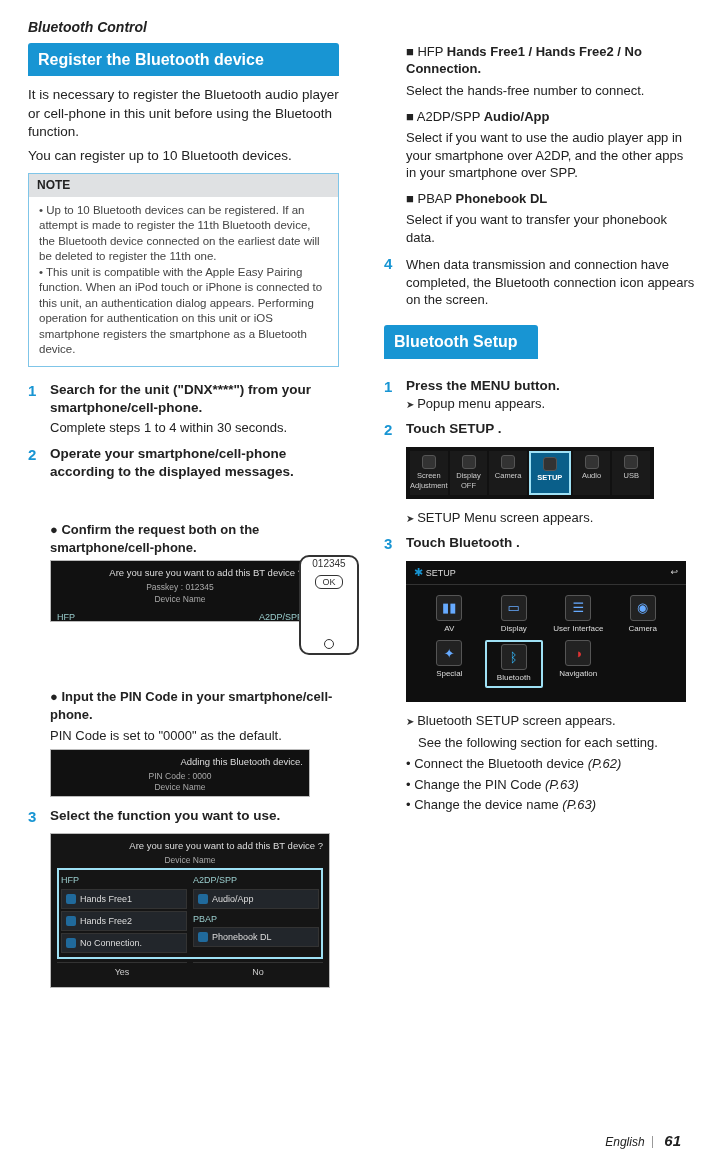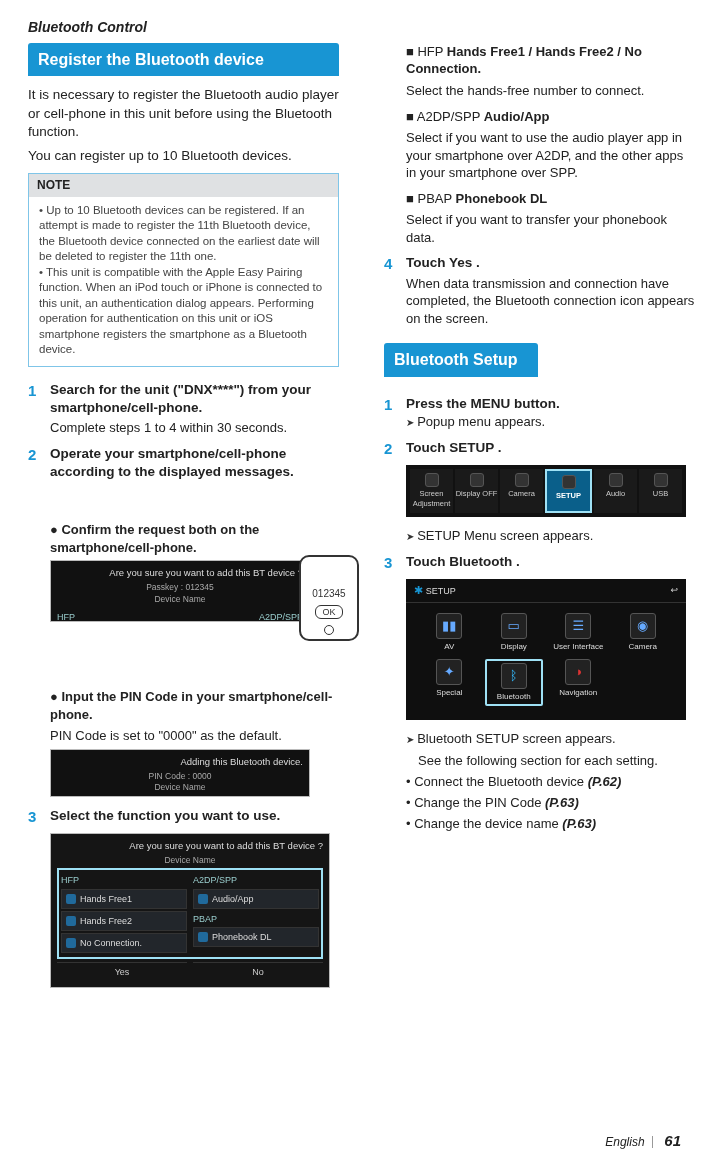--- a/index.html
+++ b/index.html
@@ -57,57 +57,56 @@
   .step-title { font-weight: bold; font-size: 13.5px; }
   .step-desc { font-weight: 400; margin-top: 2px; }
   .sub { margin-left: 22px; margin-bottom: 4px; }
 
   .black-circle::before { content: "● "; }
   .square::before { content: "■ "; }
   .arrow::before { content: "➤ "; font-size: 10px; color: #333; }
   .dot::before { content: "• "; }
 
   .bold { font-weight: bold; margin-top: 40px; }
-  .ref { font-weight: bold; font-style: italic; }
+  .ref { font-weight: normal; font-style: italic; }
 
   .img-box {
     border: 1px solid #bbb;
     background: #111;
     color: #ddd;
     font-size: 9px;
     padding: 6px;
     margin: 4px 0 10px 22px;
     width: 260px;
     position: relative;
   }
   .img-caption { text-align: right; font-size: 9.5px; margin-bottom: 2px; }
   .img-sub { text-align: center; font-size: 8.5px; color: #aaa; }
   .phone {
     position: absolute; right: -50px; top: -6px;
-    width: 60px; height: 86px; background: #fff;
+    width: 60px; height: 100px; background: #fff;
     border: 2px solid #333; border-radius: 10px;
     color: #333; font-size: 10px; text-align: center;
-    padding-top: 30px;
   }
   .phone .ok { border: 1.5px solid #333; border-radius: 6px; display: inline-block; padding: 0 6px; margin-top: 4px; font-size: 9px; }
   .phone .homebtn { position:absolute; bottom:4px; left:50%; transform:translateX(-50%); width:10px; height:10px; border:1.5px solid #333; border-radius:50%; }
 
   .func-box {
     border: 1px solid #bbb; background: #151515; color: #ddd;
     width: 280px; margin: 4px 0 10px 22px; padding: 6px; font-size: 9px;
   }
   .func-row { display:flex; gap:6px; }
   .func-cell { flex:1; border:1px solid #333; background:#22262b; padding:3px 4px; margin:2px 0; display:flex; align-items:center; gap:4px;}
   .func-head { color:#9cc; font-size:9px; margin:2px 0 1px 0;}
   .func-btn { flex:1; text-align:center; border-top:1px solid #333; padding:3px 0; color:#ccc;}
   .hl { border:2px solid #9fe1f5; }
   .micon { display:inline-block; width:10px; height:10px; background:#206a9c; border-radius:2px;}
 
   .menu-strip {
-    background: #111; width: 280px; margin: 4px 0 10px 22px;
+    background: #111; width: 248px; margin: 4px 0 10px 22px;
     display: flex; padding: 4px; gap: 2px;
   }
   .menu-item {
     flex: 1; text-align: center; color: #ccc; font-size: 7.5px;
     padding: 4px 0; background: #1a1a1a;
   }
   .menu-item.sel { border: 2px solid #9fe1f5; background:#0a5f8a; color:#fff; font-weight:bold;}
   .mi-icon { width:14px;height:14px;border:1px solid #555;border-radius:3px;margin:0 auto 2px auto;display:block;background:#333;}
 
   .setup-screen {
@@ -256,23 +255,20 @@
 
     <div class="sub" style="margin-top:8px;">
       <span class="square"></span><span>PBAP</span>
       <span class="bold">Phonebook DL</span>
     </div>
     <div class="sub">Select if you want to transfer your phonebook data.</div>
 
     <div class="step">
       <div class="step-num">4</div>
       <div class="step-body">
-        <div class="step-title">
-          <span>Touch </span><span>Yes</span><span> .</span>
-        </div>
         <div class="step-desc">When data transmission and connection have completed, the Bluetooth connection icon appears on the screen.</div>
       </div>
     </div>
 
     <div style="height:10px;"></div>
     <div class="section-bar bar-narrow">Bluetooth Setup</div>
 
     <div class="step">
       <div class="step-num">1</div>
       <div class="step-body">

